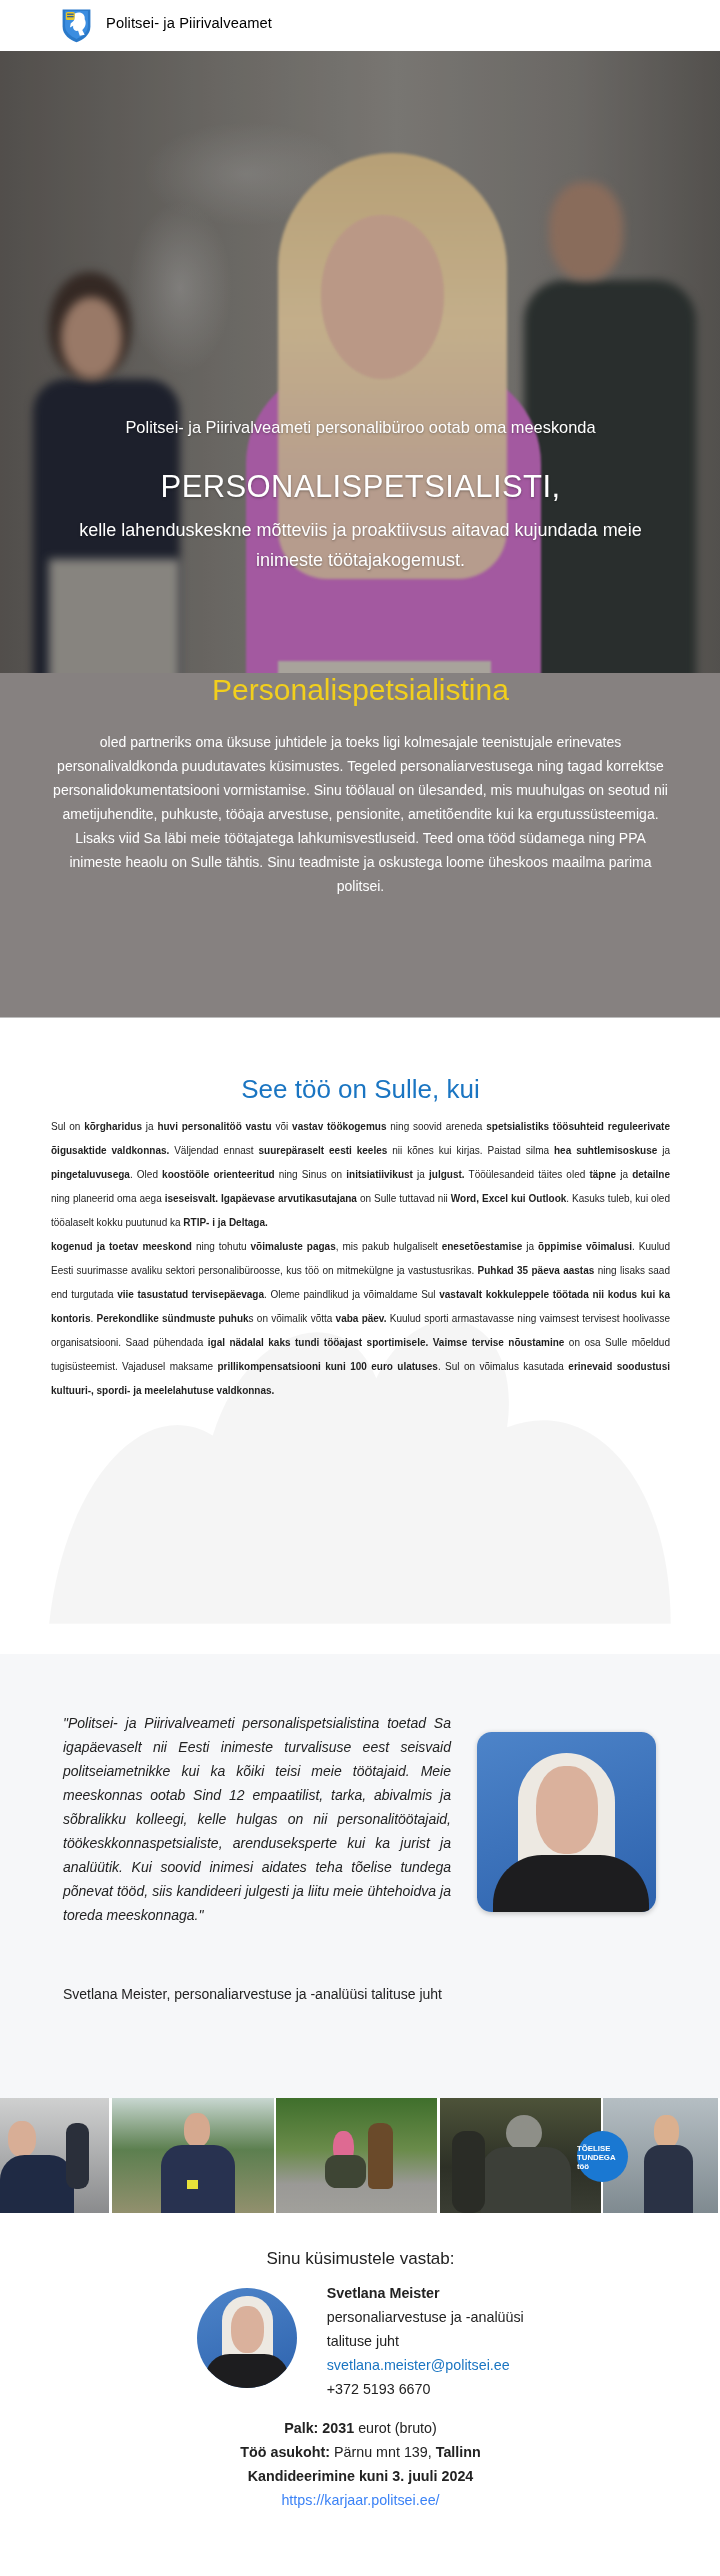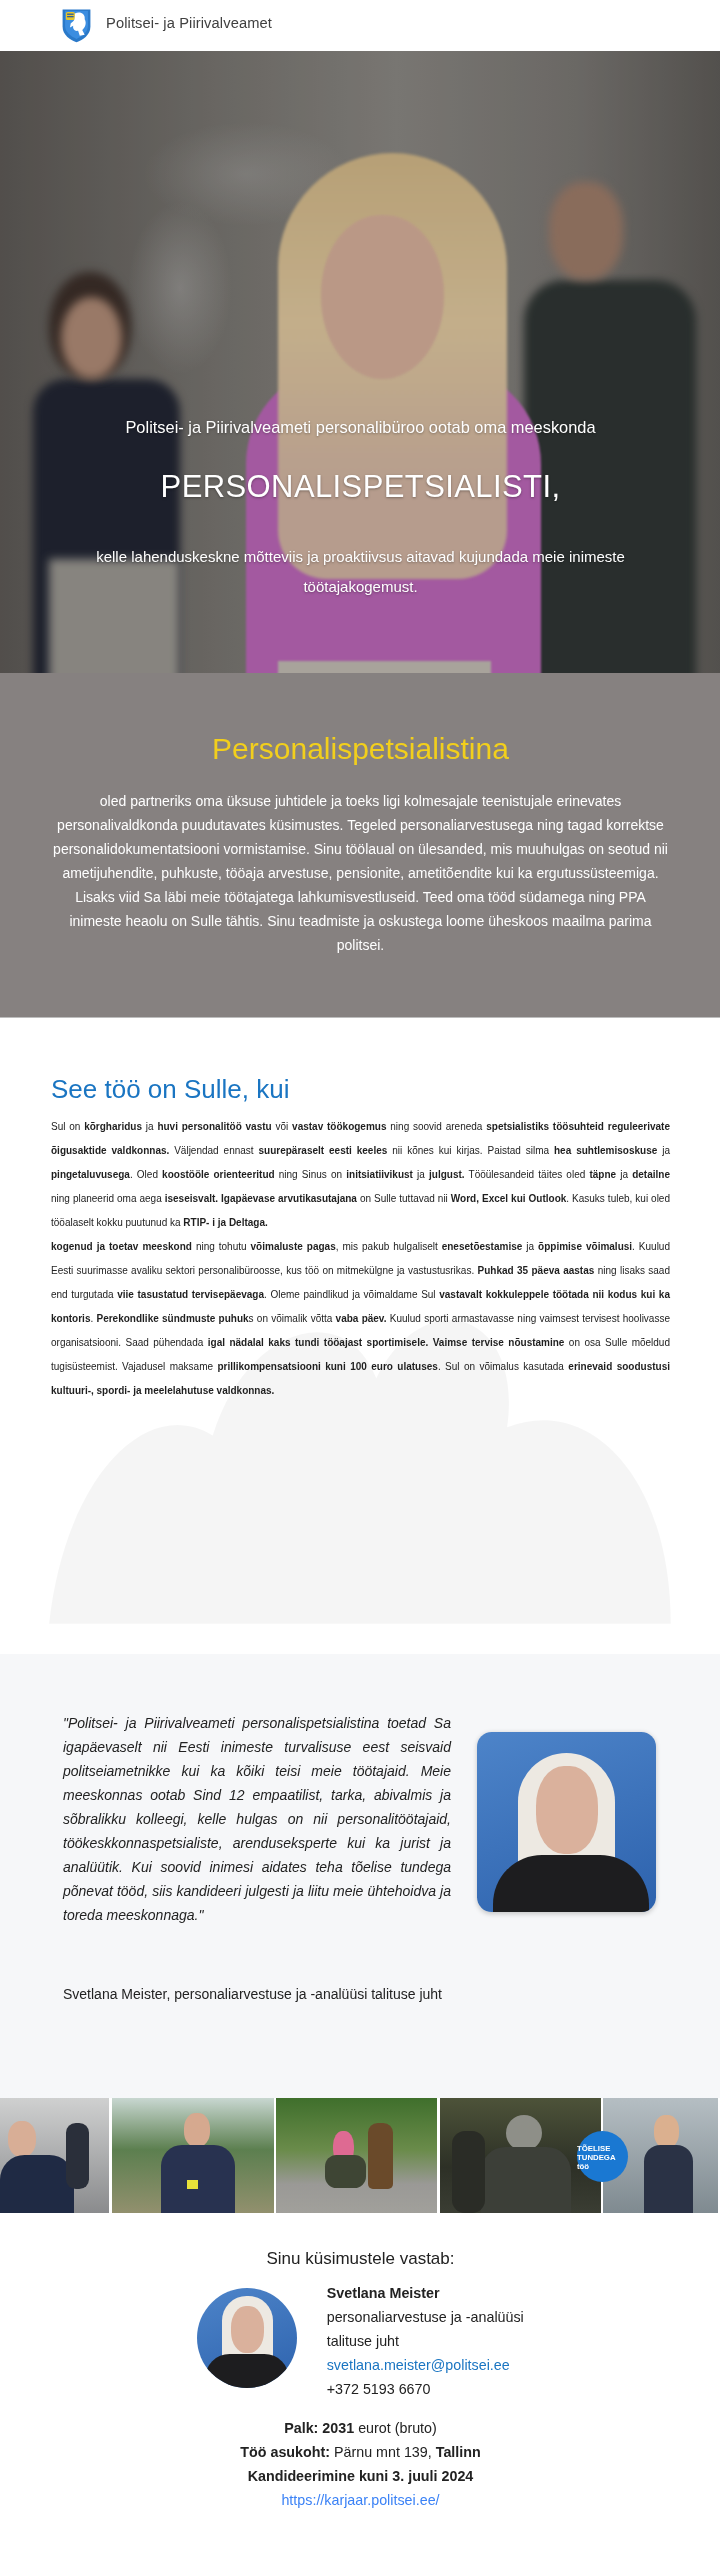--- a/index.html
+++ b/index.html
@@ -2,21 +2,21 @@
 <html style="font-size:13px"><head>
 <meta charset="utf-8">
 <style>
   * { box-sizing: border-box; margin: 0; padding: 0; }
   html, body { width: 721px; background: #ffffff; }
   body { font-family: "Liberation Sans", "DejaVu Sans", sans-serif; color: #222; }
 
   
   .header { height: 51px; background: #fff; position: relative; }
   .logo-shield { position: absolute; left: 60px; top: 7.4px; width: 33px; height: 36px; }
-  .logo-text { position: absolute; left: 106px; top: 14.7px; font-size: 14.7px; color: #404040; letter-spacing: 0.1px; }
+  .logo-text { position: absolute; left: 106px; top: 14.7px; font-size: 14.7px; color: #000000; letter-spacing: 0.1px; }
 
   
   .hero { position: relative; height: 622px; overflow: hidden;
     background:
       radial-gradient(ellipse 74px 123px at 180px 237px, rgba(210,210,210,0.35), transparent 70%),
       radial-gradient(ellipse 147px 74px at 246px 123px, rgba(210,210,210,0.25), transparent 70%),
       linear-gradient(90deg, #5e5a56 0%, #7a7772 30%, #8d8a85 55%, #7c7975 80%, #5f5c58 100%);
   }
   .hero .person { position: absolute; }
   .p-left-head { left: 49px; top: 221px; width: 82px; height: 106px; border-radius: 50% 50% 45% 45%; background: #3a2c26; filter: blur(4.9px); }
@@ -27,31 +27,31 @@
   .p-right-body { left: 524px; top: 229px; width: 172px; height: 426px; border-radius: 41px 41px 0 0; background: #2c3331; filter: blur(4.1px); }
   .p-main-hair { left: 278px; top: 102px; width: 229px; height: 426px; border-radius: 115px 115px 49px 49px; background: linear-gradient(180deg, #d9bd8a, #e8cfa3 40%, #d8b9a6 80%); filter: blur(1.6px); }
   .p-main-face { left: 321px; top: 164px; width: 123px; height: 164px; border-radius: 48% 48% 50% 50%; background: #ddb49e; filter: blur(1.2px); }
   .p-main-body { left: 246px; top: 315px; width: 295px; height: 344px; border-radius: 98px 98px 0 0; background: #c167bd; filter: blur(0.8px); }
   .p-main-belt { left: 278px; top: 610px; width: 213px; height: 16.4px; background: #c7c1b8; filter: blur(0.8px); }
   .hero-shade { position: absolute; inset: 0; background: rgba(30,30,30,0.18); }
 
   .hero-text { position: absolute; left: 0; right: 0; text-align: center; color: #fff; text-shadow: 0 0.8px 2.5px rgba(0,0,0,0.35); }
   .hero-sub { top: 367px; font-size: 16.4px; }
   .hero-title { top: 418px; font-size: 31px; letter-spacing: 0.4px; }
-  .hero-desc { top: 491px; font-size: 15px; line-height: 30px; padding: 0 49px; }
-
-  
-  .gray { background: #868180; height: 345px; text-align: center; padding-top: 59px; border-bottom: 1.6px solid #bdbdbd; }
+  .hero-desc { top: 464px; font-size: 18px; line-height: 30px; padding: 0 49px; }
+
+  
+  .gray { background: #868180; height: 345px; text-align: center; border-bottom: 1.6px solid #bdbdbd; }
   .gray h2 { color: #f2cf1c; font-weight: normal; font-size: 30px; margin-bottom: 23px; }
   .gray p { color: #fff; font-size: 14px; line-height: 24px; padding: 0 49px; }
 
   
   .white { position: relative; padding: 56px 51px 33px 51px; height: 636px; overflow: hidden; }
   .watermark { position: absolute; left: 0; right: 0; top: 213px; height: 409px; opacity: 0.035; pointer-events: none; }
-  .white h2 { position: relative; color: #1a75c2; text-align: left; font-weight: normal; font-size: 26px; margin-bottom: 9.8px; }
+  .white h2 { position: relative; color: #1a75c2; text-align: center; font-weight: normal; font-size: 26px; margin-bottom: 9.8px; }
   .white p { position: relative; font-size: 10px; line-height: 24px; text-align: justify; color: #222; }
   .white p b { color: #1f1f1f; }
   .white h2.second { margin-top: 8.2px; }
 
   
   .quote-sec { background: #f6f7f9; height: 446px; position: relative; }
   .quote-text { position: absolute; left: 63px; top: 57px; width: 388px; font-style: italic; font-size: 14px; line-height: 24px; text-align: justify; color: #222; }
   .quote-sig { position: absolute; left: 63px; top: 328px; width: 388px; font-size: 14px; line-height: 24px; color: #222; }
   .quote-photo { position: absolute; left: 477px; top: 78px; width: 179px; height: 180px; border-radius: 14.7px; overflow: hidden;
      background: linear-gradient(160deg, #4d84c9, #2d62ad); box-shadow: 0 1.6px 4.9px rgba(0,0,0,0.2); }

